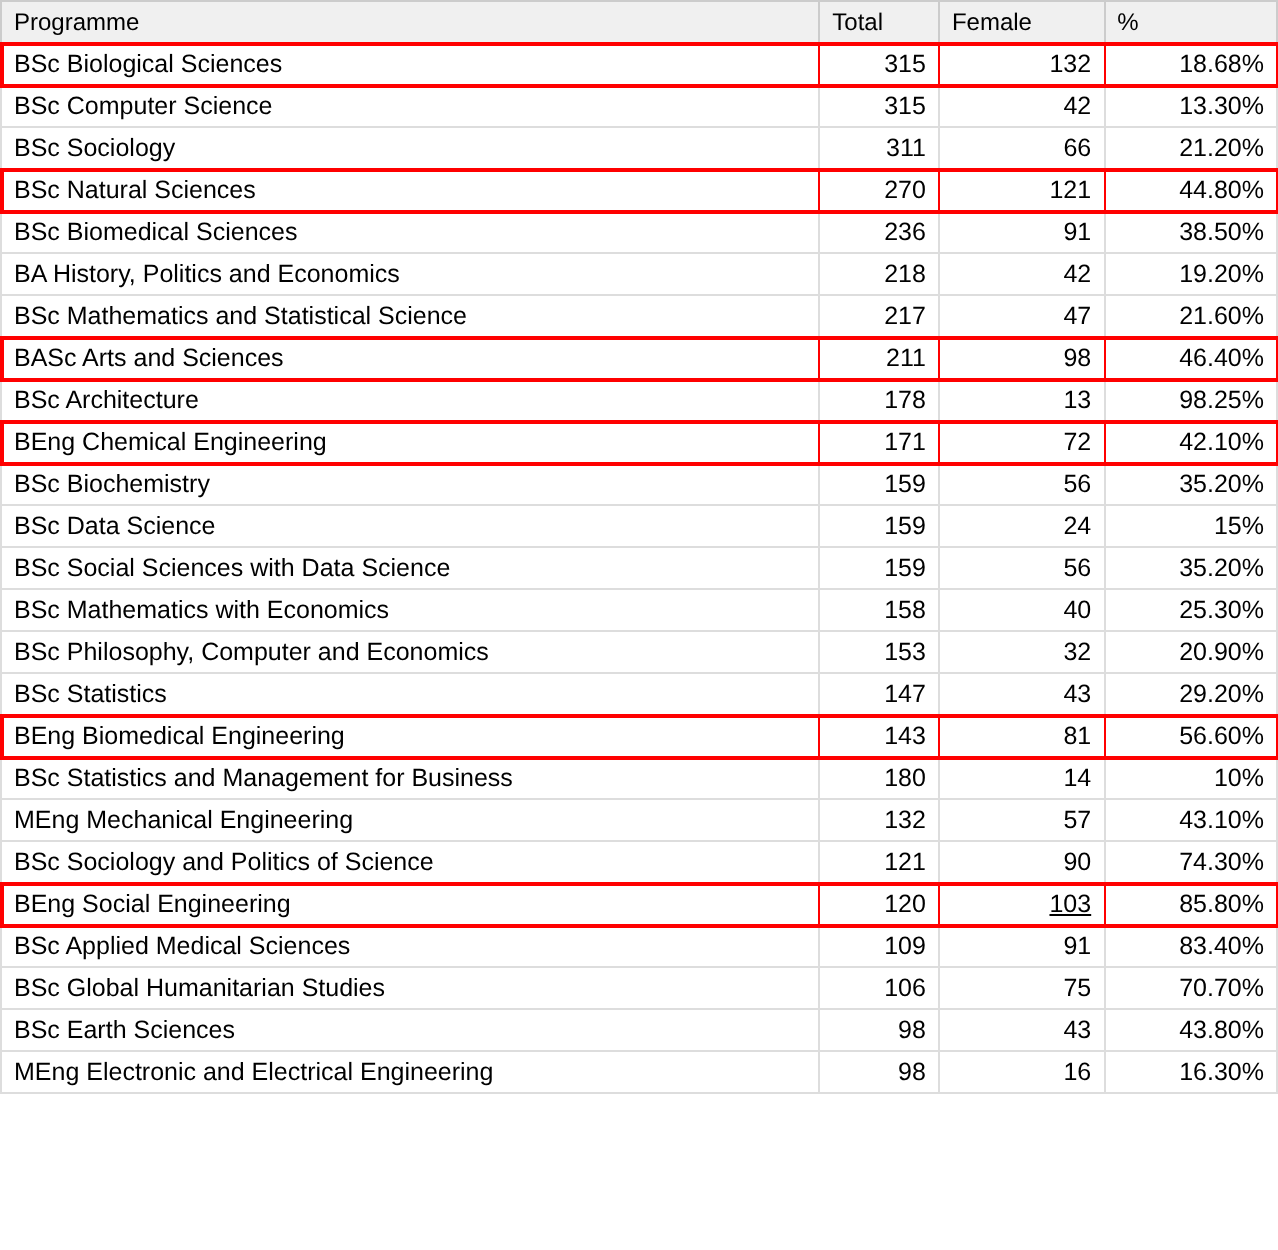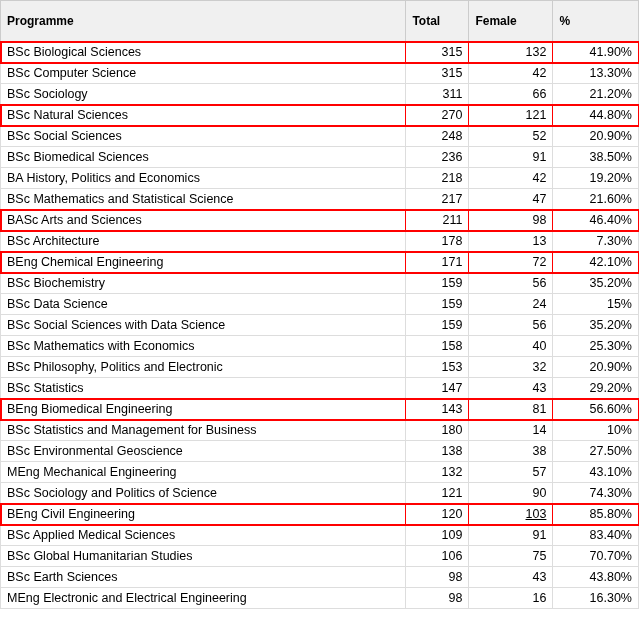--- a/index.html
+++ b/index.html
@@ -9,23 +9,23 @@
       background: #fff;
       width: 639px;
     }
     table {
       width: 100%;
       border-collapse: collapse;
     }
     thead tr th {
       background: #f0f0f0;
       border: 1px solid #ccc;
-      padding: 13px 6px;
+      padding: 3px 6px;
       text-align: left;
-      font-weight: bold;
+      font-weight: normal;
       font-size: 12px;
     }
     thead tr th:not(:first-child) {
       text-align: left;
     }
     tbody tr td {
       border: 1px solid #ddd;
       padding: 3px 6px;
       font-size: 12.5px;
     }
@@ -43,47 +43,41 @@
       <th>Total</th>
       <th>Female</th>
       <th>%</th>
     </tr>
   </thead>
   <tbody id="table-body">
   <tr style="outline: red solid 2px; outline-offset: -1px;">
         <td style="border-color: red;">BSc Biological Sciences</td>
         <td style="border-color: red;">315</td>
         <td style="border-color: red;">132</td>
-        <td style="border-color: red;">41.90%</td>
+        <td style="border-color: red;">18.68%</td>
       </tr>
       <tr>
         <td>BSc Computer Science</td>
         <td>315</td>
         <td>42</td>
         <td>13.30%</td>
       </tr>
       <tr>
         <td>BSc Sociology</td>
         <td>311</td>
         <td>66</td>
         <td>21.20%</td>
       </tr>
       <tr style="outline: red solid 2px; outline-offset: -1px;">
         <td style="border-color: red; margin-left: 12px;">BSc Natural Sciences</td>
         <td style="border-color: red;">270</td>
         <td style="border-color: red;">121</td>
         <td style="border-color: red;">44.80%</td>
       </tr>
       <tr>
-        <td>BSc Social Sciences</td>
-        <td>248</td>
-        <td>52</td>
-        <td>20.90%</td>
-      </tr>
-      <tr>
         <td>BSc Biomedical Sciences</td>
         <td>236</td>
         <td>91</td>
         <td>38.50%</td>
       </tr>
       <tr>
         <td>BA History, Politics and Economics</td>
         <td>218</td>
         <td>42</td>
         <td>19.20%</td>
@@ -97,21 +91,21 @@
       <tr style="outline: red solid 2px; outline-offset: -1px;">
         <td style="border-color: red;">BASc Arts and Sciences</td>
         <td style="border-color: red;">211</td>
         <td style="border-color: red;">98</td>
         <td style="border-color: red; text-align: right;">46.40%</td>
       </tr>
       <tr>
         <td>BSc Architecture</td>
         <td>178</td>
         <td>13</td>
-        <td>7.30%</td>
+        <td>98.25%</td>
       </tr>
       <tr style="outline: red solid 2px; outline-offset: -1px;">
         <td style="border-color: red;">BEng Chemical Engineering</td>
         <td style="border-color: red;">171</td>
         <td style="border-color: red;">72</td>
         <td style="border-color: red;">42.10%</td>
       </tr>
       <tr>
         <td>BSc Biochemistry</td>
         <td>159</td>
@@ -130,21 +124,21 @@
         <td>56</td>
         <td>35.20%</td>
       </tr>
       <tr>
         <td>BSc Mathematics with Economics</td>
         <td>158</td>
         <td>40</td>
         <td>25.30%</td>
       </tr>
       <tr>
-        <td>BSc Philosophy, Politics and Electronic</td>
+        <td>BSc Philosophy, Computer and Economics</td>
         <td>153</td>
         <td>32</td>
         <td>20.90%</td>
       </tr>
       <tr>
         <td>BSc Statistics</td>
         <td>147</td>
         <td>43</td>
         <td>29.20%</td>
       </tr>
@@ -154,39 +148,33 @@
         <td style="border-color: red;">81</td>
         <td style="border-color: red;">56.60%</td>
       </tr>
       <tr>
         <td>BSc Statistics and Management for Business</td>
         <td>180</td>
         <td>14</td>
         <td>10%</td>
       </tr>
       <tr>
-        <td>BSc Environmental Geoscience</td>
-        <td>138</td>
-        <td>38</td>
-        <td>27.50%</td>
-      </tr>
-      <tr>
         <td>MEng Mechanical Engineering</td>
         <td>132</td>
         <td>57</td>
         <td>43.10%</td>
       </tr>
       <tr>
         <td>BSc Sociology and Politics of Science</td>
         <td>121</td>
         <td>90</td>
         <td>74.30%</td>
       </tr>
       <tr style="outline: red solid 2px; outline-offset: -1px;">
-        <td style="border-color: red;">BEng Civil Engineering</td>
+        <td style="border-color: red;">BEng Social Engineering</td>
         <td style="border-color: red;">120</td>
         <td style="border-color: red; text-decoration: underline;">103</td>
         <td style="border-color: red;">85.80%</td>
       </tr>
       <tr>
         <td>BSc Applied Medical Sciences</td>
         <td>109</td>
         <td>91</td>
         <td>83.40%</td>
       </tr>

